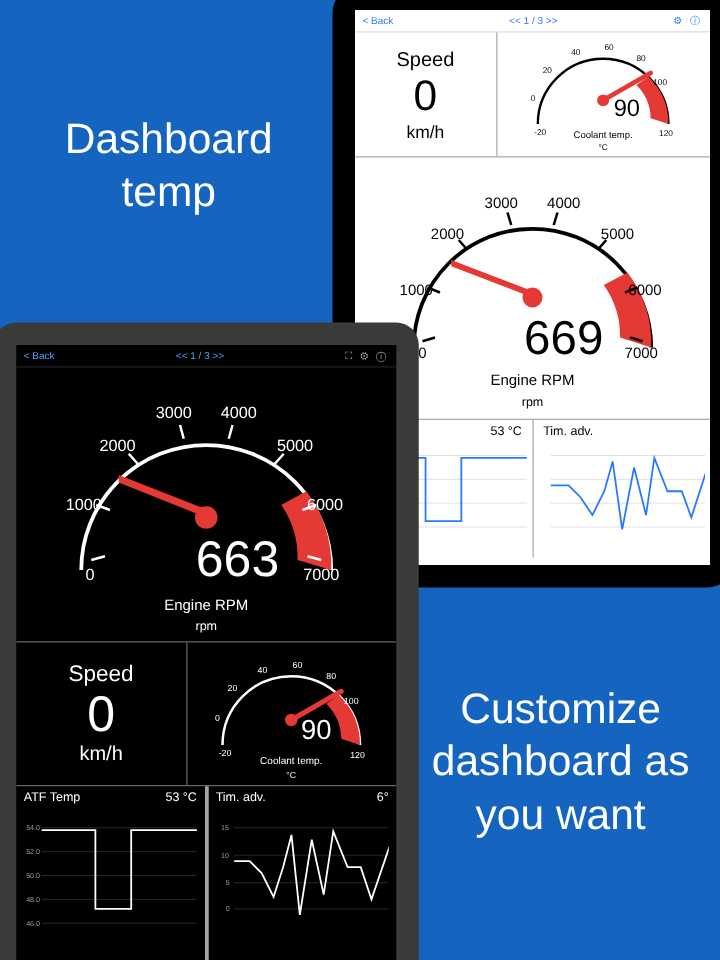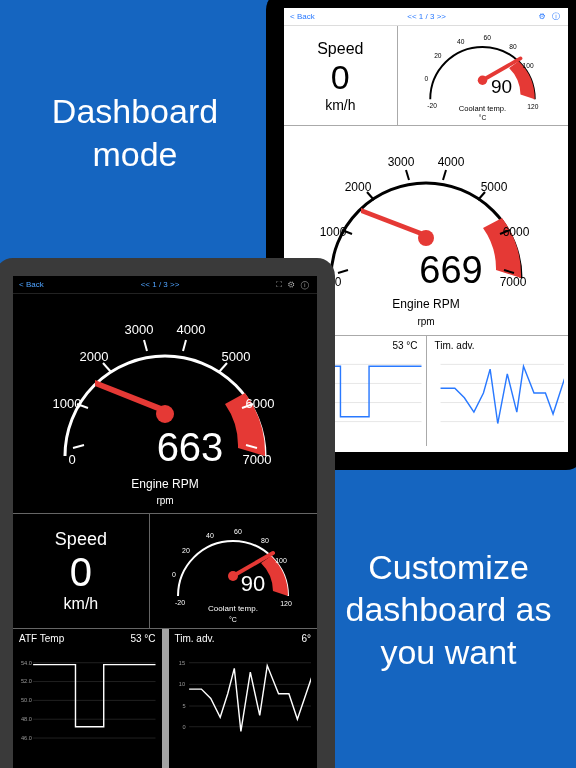--- a/index.html
+++ b/index.html
@@ -137,34 +137,34 @@
     justify-content: center;
   }
   .dark-speed .lbl { font-size: 18px; }
   .dark-speed .val { font-size: 40px; }
   .dark-speed .unit { font-size: 16px; }
   .dark-coolant { flex: 1; display: flex; align-items: center; justify-content: center; }
 
   .dark-row3 { display: flex; height: 140px; }
   .dark-chart {
     flex: 1;
-    border-right: 7px solid #a3a3a3;
+    border-right: 3px solid #a3a3a3;
     padding: 4px 6px;
     font-size: 10px;
     color: #fff;
   }
   .dark-chart:last-child { border-right: none; }
   .dark-chart .hdr { display: flex; justify-content: space-between; margin-bottom: 2px; }
   .dark-chart svg { width: 100%; height: 105px; }
   .tick-text { font-size: 6px; fill: #999; }
 </style>
 </head>
 <body>
 
-<div class="promo-text promo-top">Dashboard mode</div>
+<div class="promo-text promo-top">Dashboard temp</div>
 <div class="promo-text promo-bottom">Customize dashboard as you want</div>
 
 <div class="light-tablet">
   <div class="light-screen">
     <div class="light-toolbar">
       <span>&lt; Back</span>
       <span class="pager">&lt;&lt; 1 / 3 &gt;&gt;</span>
       <span class="icons">⚙ ⓘ</span>
     </div>
     <div class="light-row1">

